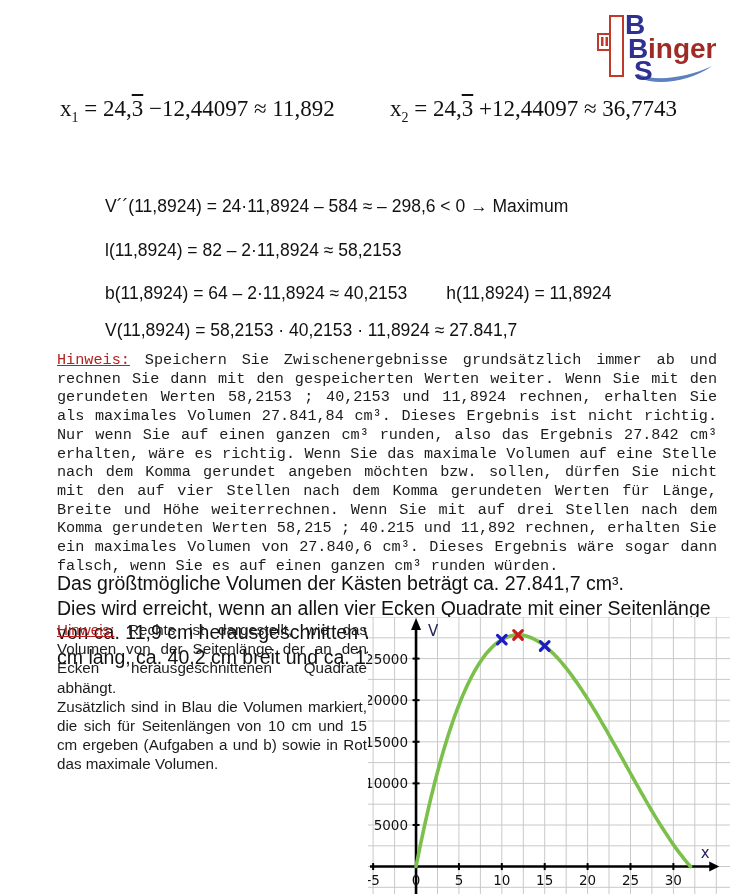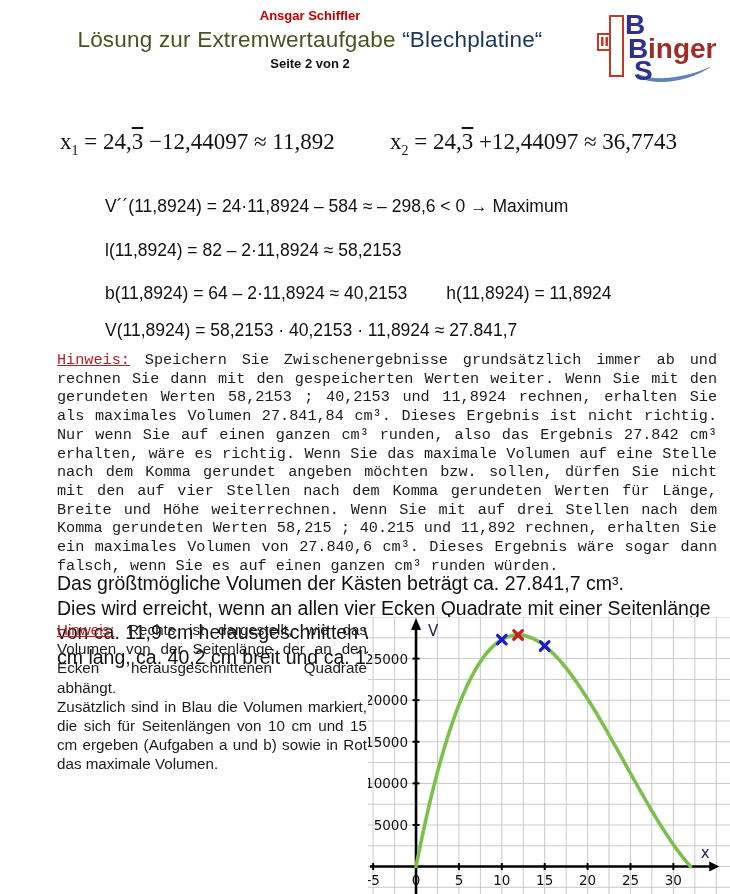--- a/index.html
+++ b/index.html
@@ -11,21 +11,21 @@
   .header{position:absolute;top:8px;left:0;width:620px;text-align:center;}
   .author{font-size:13px;font-weight:600;color:#c00000;}
   .doc-title{margin-top:4px;font-size:22.5px;font-weight:500;color:#4a531f;letter-spacing:.2px;}
   .doc-title .quote{color:#17365d;}
   .page-info{margin-top:3px;font-size:13px;font-weight:600;color:#111;}
   
   .logo{position:absolute;top:8px;right:14px;width:122px;height:78px;}
   
   .formulas{position:absolute;top:96px;left:60px;right:10px;display:flex;
     font-family:"Liberation Serif",serif;font-size:23px;color:#111;}
-  .formula{white-space:nowrap;margin-top:33px;}
+  .formula{white-space:nowrap;}
   .formula sub{font-size:14px;}
   .formula .overline{text-decoration:overline;}
   .f1{width:330px;}
   
   .note-x2{position:absolute;top:143px;left:57px;width:645px;font-size:15.2px;line-height:20px;}
   .mathline{position:absolute;left:57px;font-size:17.5px;color:#111;white-space:nowrap;margin-left:48px;}
   .ml-1{top:196px;}
   .ml-2{top:240px;}
   .ml-3{top:283px;display:flex;gap:39px;}
   .ml-4{top:320px;}
@@ -42,25 +42,20 @@
   .axis{stroke:#000;stroke-width:2.6;}
   .tickmark{stroke:#000;stroke-width:2;}
   .tick{font-family:"DejaVu Sans",sans-serif;font-size:13.5px;fill:#111;}
   .alab{font-family:"DejaVu Sans",sans-serif;font-size:15px;fill:#26265e;}
 </style>
 </head>
 <body>
 
 <div class="page">
 
-  <div class="header">
-    <div class="author">Ansgar Schiffler</div>
-    <div class="doc-title"><span>Lösung zur Extremwertaufgabe </span><span class="quote">“Blechplatine“</span></div>
-    <div class="page-info">Seite 2 von 2</div>
-  </div>
 
   <div class="logo">
     <svg width="122" height="78" viewBox="0 0 122 78">
 
       <rect x="16" y="8" width="13" height="60" fill="none" stroke="#c0392b" stroke-width="2"></rect>
       <rect x="4" y="26" width="12" height="16" fill="none" stroke="#c0392b" stroke-width="2"></rect>
       <rect x="7" y="29" width="2.5" height="9" fill="#c0392b"></rect>
       <rect x="11.5" y="29" width="2.5" height="9" fill="#c0392b"></rect>
 
       <path d="M 44 66 C 62 74 92 70 118 58 C 96 74 62 78 46 70 Z" fill="#3f6ab5" opacity="0.85"></path>

